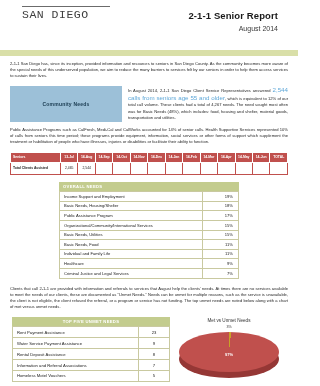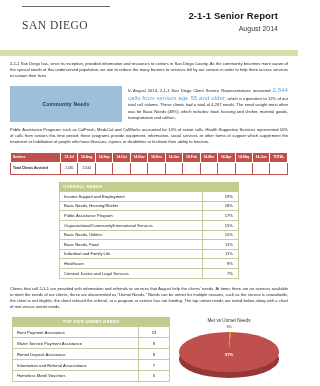--- a/index.html
+++ b/index.html
@@ -24,23 +24,23 @@
   }
   .logo-star{
     position:absolute;right:1px;top:-2px;
     color:#e0342b;font-size:11px;line-height:11px;
   }
   .logo-star2{
     position:absolute;right:-3px;top:18px;
     color:#e0342b;font-size:7px;line-height:7px;
   }
   .logo-sd{
-    font-family:Liberation Serif, serif;
+    font-family:Liberation Mono, monospace;
     font-size:11.5px;line-height:12px;letter-spacing:0.5px;
-    color:#3d3d3d;margin-top:12px;
+    color:#3d3d3d;margin-top:2px;
   }
   .logo-rule{height:1px;background:#6b6b6b;width:88px;margin-top:0px;}
   .title-block{position:absolute;left:118px;top:10px;width:160px;text-align:right;}
   .rpt-title{font-size:9.5px;font-weight:bold;color:#1a1a1a;line-height:12px;letter-spacing:0.1px;}
   .rpt-date{font-size:7px;color:#3a3a3a;line-height:11px;margin-top:1px;}
 
   .band{height:6px;background:#d9dfa8;margin-top:2px;}
 
   
   .body{padding:0 10px;}

